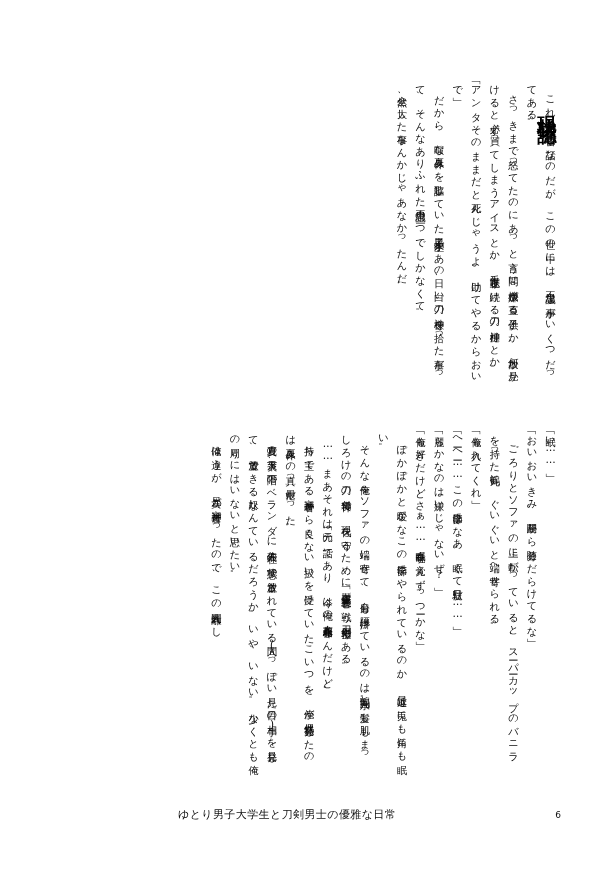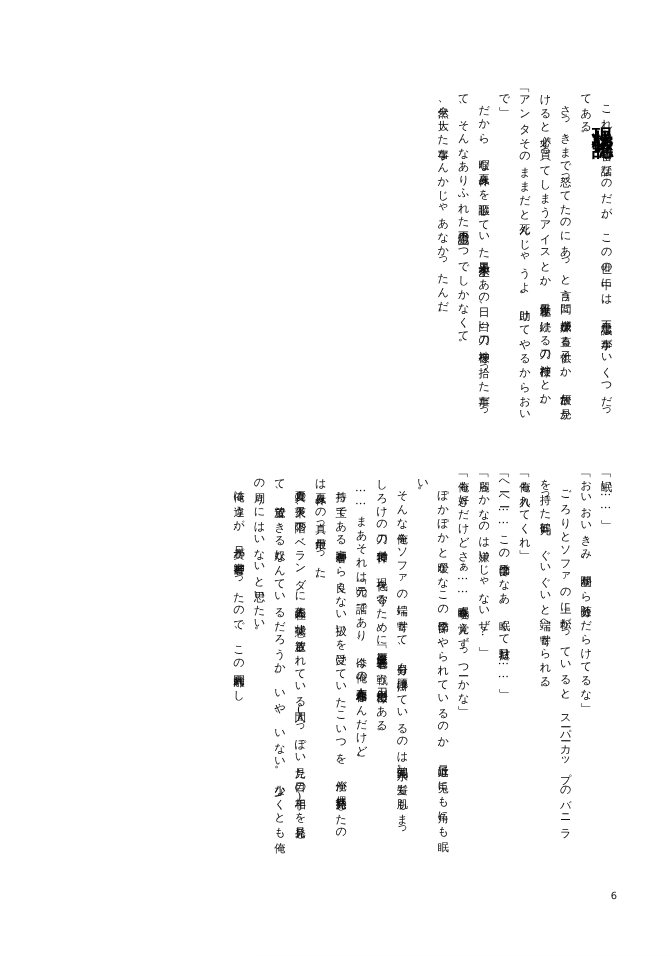--- a/index.html
+++ b/index.html
@@ -135,16 +135,17 @@
       <p class="para">そんな俺をソファの端に寄せて、自分も腰掛けているのは鶴丸国永。髪も肌もまっしろけの刀の付喪神で、現代を守るために「歴史修正主義者」と戦う刀剣男士様である。</p>
       <p class="para">……まあそれは「元」の話であり、今は俺の友人兼相棒なんだけど。</p>
       <p class="para">持ち主である審神者から良くない扱いを受けていたこいつを、俺が偶然発見したのは夏休みの真っ最中だった。</p>
       <p class="para">真夏の炎天下、階下のベランダに住人不在の状態で放置されている人間(っぽい見た目の相手)を発見して、放置できる奴なんているだろうか。いや、いない。少なくとも俺の周りにはいないと思いたい。</p>
       <p class="para">俺は違うが、兄貴が審神者だったので、この人間離れし</p>
     </div>
 
   </div>
 
   <div class="footer">
+    <div class="footer-title">ゆとり男子大学生と刀剣男士の優雅な日常</div>
     <div class="footer-page">6</div>
   </div>
 
 </div>
 
 </body></html>

